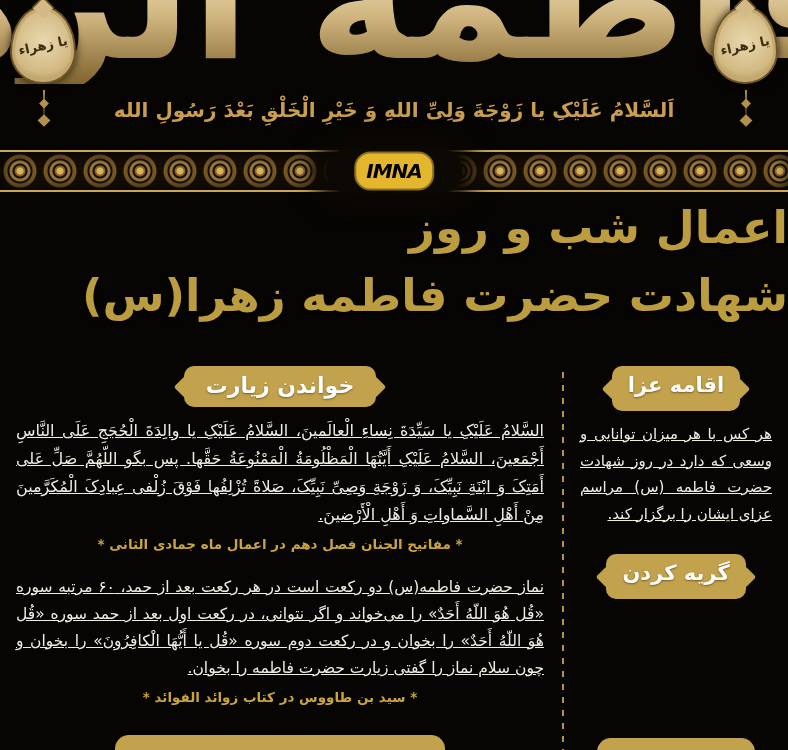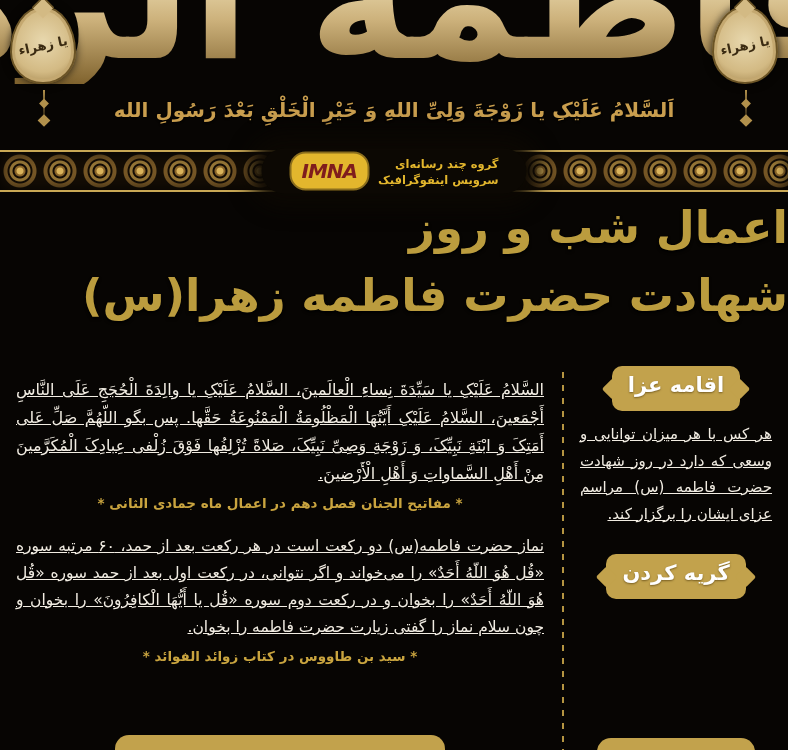--- a/index.html
+++ b/index.html
@@ -67,21 +67,21 @@
     border-top:2px solid #c9a855;border-bottom:2px solid #c9a855;
     box-shadow:inset 0 0 14px rgba(0,0,0,.85);
   }
   .imna-badge{
     position:absolute;left:50%;top:50%;transform:translate(-50%,-50%);
     display:flex;align-items:center;gap:9px;direction:ltr;
     background:#0c0803;border-radius:24px;padding:3px 28px;
     box-shadow:0 0 20px 14px #0c0803;
   }
   .imna-logo{
-    background:#e3b62d;color:#7f1d1d;font-weight:bold;font-style:italic;
+    background:#e3b62d;color:#000000;font-weight:bold;font-style:italic;
     border-radius:16px;padding:5px 10px 6px;font-size:20px;letter-spacing:-1px;
     border:2px solid #8a6d1d;
   }
   .imna-lines{display:flex;flex-direction:column;gap:2px;direction:rtl;text-align:right;}
   .imna-lines span{color:#e3b62d;font-size:11.5px;font-weight:bold;}
   
   .title-block{
     position:absolute;top:196px;left:0;width:100%;text-align:right;
     color:#bb9c3e;font-weight:bold;text-shadow:0 2px 3px #000;
   }
@@ -152,24 +152,20 @@
     </div>
     <div class="tassel"></div>
   </div>
 
   <div class="salutation">اَلسَّلامُ عَلَیْکِ یا زَوْجَةَ وَلِیِّ اللهِ وَ خَیْرِ الْخَلْقِ بَعْدَ رَسُولِ الله</div>
 </div>
 
 <div class="ornament-band">
   <div class="imna-badge">
     <div class="imna-logo">IMNA</div>
-    <div class="imna-lines">
-      <span>گروه چند رسانه‌ای</span>
-      <span>سرویس اینفوگرافیک</span>
-    </div>
   </div>
 </div>
 
 <div class="title-block">
   <div class="title-l1">اعمال شب و روز</div>
   <div class="title-l2">شهادت حضرت فاطمه زهرا(س)</div>
 </div>
 
 <div class="content">
 
@@ -187,20 +183,23 @@
       </div>
     </div>
 
     <div class="partial-pill partial-side"></div>
   </div>
 
   <div class="divider"></div>
 
   <div class="main-col">
     <div>
+      <div class="pill-row">
+        <span class="pill pill-main">خواندن زیارت</span>
+      </div>
       <p class="body-text">السَّلامُ عَلَیْکِ یا سَیِّدَةَ نِساءِ الْعالَمینَ، السَّلامُ عَلَیْکِ یا والِدَةَ الْحُجَجِ عَلَى النَّاسِ أَجْمَعینَ، السَّلامُ عَلَیْکِ أَیَّتُهَا الْمَظْلُومَةُ الْمَمْنُوعَةُ حَقَّها. پس بگو اللّهُمَّ صَلِّ عَلى أَمَتِکَ وَ ابْنَةِ نَبِیِّکَ، وَ زَوْجَةِ وَصِیِّ نَبِیِّکَ، صَلاةً تُزْلِفُها فَوْقَ زُلْفى عِبادِکَ الْمُکَرَّمینَ مِنْ أَهْلِ السَّماواتِ وَ أَهْلِ الْأَرْضینَ.</p>
       <div class="cite">* مفاتیح الجنان فصل دهم در اعمال ماه جمادی الثانی *</div>
     </div>
 
     <div class="sec-gap-main">
       <p class="body-text namaz">نماز حضرت فاطمه(س) دو رکعت است در هر رکعت بعد از حمد، ۶۰ مرتبه سوره «قُل هُوَ اللّهُ أَحَدٌ» را می‌خواند و اگر نتوانی، در رکعت اول بعد از حمد سوره «قُل هُوَ اللّهُ أَحَدٌ» را بخوان و در رکعت دوم سوره «قُل یا أَیُّهَا الْکافِرُونَ» را بخوان و چون سلام نماز را گفتی زیارت حضرت فاطمه را بخوان.</p>
       <div class="cite">* سید بن طاووس در کتاب زوائد الفوائد *</div>
     </div>
 
     <div class="partial-pill partial-main"></div>

